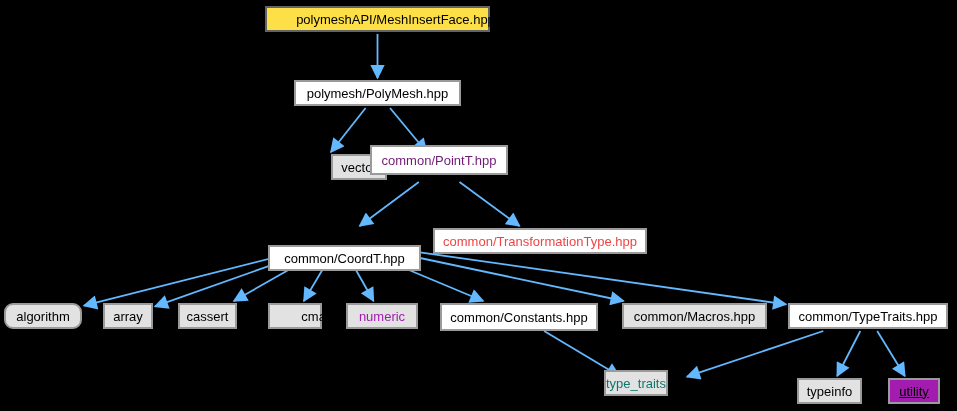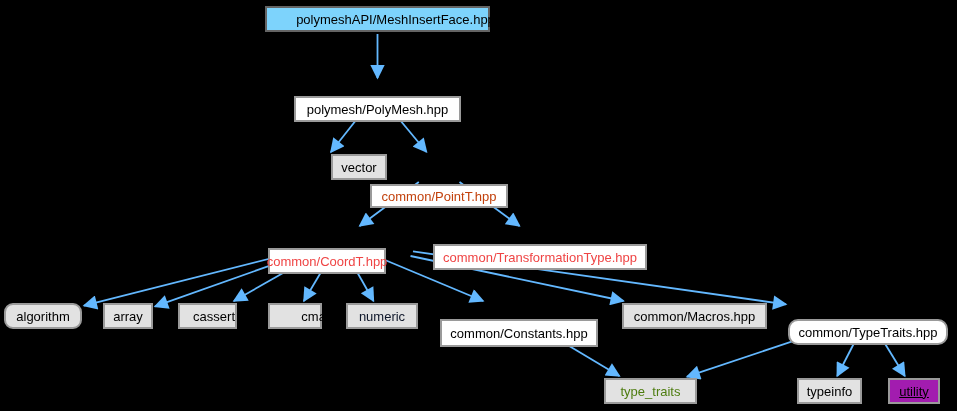--- a/index.html
+++ b/index.html
@@ -27,21 +27,21 @@
     box-sizing: border-box;
     display: flex;
     align-items: center;
     justify-content: center;
     white-space: nowrap;
     font-size: 13px;
     line-height: 1;
     border: 2px solid #9a9a9a;
     cursor: default;
   }
-  .node.linked { cursor: pointer; margin-top: 16px; }
+  .node.linked { cursor: pointer; }
 </style>
 </head>
 <body>
 
 <div id="stage">
   <svg id="edge-layer" viewBox="0 0 957 411" xmlns="http://www.w3.org/2000/svg">
       <defs>
         <marker id="arrow" viewBox="0 0 10 10" refX="9" refY="5" markerWidth="9" markerHeight="8" orient="auto">
           <path d="M0,0 L10,5 L0,10 z" fill="#63b8ff"></path>
         </marker>
@@ -58,63 +58,63 @@
       <line x1="348.0" y1="256.0" x2="373.5" y2="301.0" stroke="#63b8ff" stroke-width="1.8" marker-end="url(#arrow)"></line>
       <line x1="375.4" y1="256.0" x2="483.1" y2="301.0" stroke="#63b8ff" stroke-width="1.8" marker-end="url(#arrow)"></line>
       <line x1="410.5" y1="256.0" x2="623.5" y2="301.0" stroke="#63b8ff" stroke-width="1.8" marker-end="url(#arrow)"></line>
       <line x1="413.0" y1="251.4" x2="786.0" y2="304.4" stroke="#63b8ff" stroke-width="1.8" marker-end="url(#arrow)"></line>
       <line x1="544.1" y1="331.0" x2="619.4" y2="376.0" stroke="#63b8ff" stroke-width="1.8" marker-end="url(#arrow)"></line>
       <line x1="823.3" y1="331.0" x2="687.0" y2="376.7" stroke="#63b8ff" stroke-width="1.8" marker-end="url(#arrow)"></line>
       <line x1="860.3" y1="331.0" x2="837.2" y2="376.0" stroke="#63b8ff" stroke-width="1.8" marker-end="url(#arrow)"></line>
       <line x1="877.2" y1="331.0" x2="904.8" y2="376.0" stroke="#63b8ff" stroke-width="1.8" marker-end="url(#arrow)"></line>
     </svg>
 
-<div class="node root" style="left: 265px; top: 6px; width: 225px; height: 26px; background: #7dd3fc; border-color: rgb(100, 100, 100); color: rgb(0, 0, 0); padding-left: 36px;">
+<div class="node root" style="left: 265px; top: 6px; width: 225px; height: 26px; background: #fde047; border-color: rgb(100, 100, 100); color: rgb(0, 0, 0); padding-left: 36px;">
       <span>polymeshAPI/MeshInsertFace.hpp</span>
     </div>
     <div class="node linked" style="left: 294px; top: 80px; width: 167px; height: 26px; background: rgb(255, 255, 255); border-color: rgb(154, 154, 154); color: rgb(0, 0, 0);">
       <span>polymesh/PolyMesh.hpp</span>
     </div>
     <div class="node plain" style="left: 291px; top: 154px; width: 56px; height: 26px; background: rgb(226, 226, 226); border-color: rgb(154, 154, 154); color: rgb(0, 0, 0); margin-left: 40px;">
       <span>vector</span>
     </div>
-    <div class="node linked" style="left: 370px; top: 168px; width: 138px; height: 24px; background: rgb(255, 255, 255); border-color: rgb(154, 154, 154); color: #c2410c;">
+    <div class="node linked" style="left: 370px; top: 145px; width: 138px; height: 30px; background: rgb(255, 255, 255); border-color: rgb(154, 154, 154); color: #701a75;">
       <span>common/PointT.hpp</span>
     </div>
-    <div class="node linked" style="left: 268px; top: 232px; width: 118px; height: 26px; background: rgb(255, 255, 255); border-color: rgb(154, 154, 154); color: #ef4444;">
+    <div class="node linked" style="left: 268px; top: 245px; width: 153px; height: 26px; background: rgb(255, 255, 255); border-color: rgb(154, 154, 154); color: #000000;">
       <span>common/CoordT.hpp</span>
     </div>
     <div class="node linked" style="left: 433px; top: 228px; width: 214px; height: 26px; background: rgb(255, 255, 255); border-color: rgb(154, 154, 154); color: #ef4444;">
       <span>common/TransformationType.hpp</span>
     </div>
     <div class="node plain" style="left: 4px; top: 303px; width: 78px; height: 26px; background: rgb(226, 226, 226); border-color: rgb(154, 154, 154); color: rgb(0, 0, 0); border-radius: 9px;">
       <span>algorithm</span>
     </div>
     <div class="node plain" style="left: 103px; top: 303px; width: 50px; height: 26px; background: rgb(226, 226, 226); border-color: rgb(154, 154, 154); color: rgb(0, 0, 0);">
       <span>array</span>
     </div>
-    <div class="node plain" style="left: 178px; top: 303px; width: 59px; height: 26px; background: rgb(226, 226, 226); border-color: rgb(154, 154, 154); color: rgb(0, 0, 0); justify-content: flex-end;">
+    <div class="node plain" style="left: 178px; top: 303px; width: 59px; height: 26px; background: rgb(226, 226, 226); border-color: rgb(154, 154, 154); color: rgb(0, 0, 0);">
       <span>cassert</span>
     </div>
     <div class="node plain" style="left: 268px; top: 303px; width: 54px; height: 26px; background: rgb(226, 226, 226); border-color: rgb(154, 154, 154); color: rgb(0, 0, 0); padding-left: 48px;">
       <span>cmath</span>
     </div>
-    <div class="node plain" style="left: 346px; top: 303px; width: 72px; height: 26px; background: rgb(226, 226, 226); border-color: rgb(154, 154, 154); color: #0f172a;">
+    <div class="node plain" style="left: 346px; top: 303px; width: 72px; height: 26px; background: rgb(226, 226, 226); border-color: rgb(154, 154, 154); color: #a21caf;">
       <span>numeric</span>
     </div>
     <div class="node linked" style="left: 440px; top: 303px; width: 158px; height: 28px; background: rgb(255, 255, 255); border-color: rgb(154, 154, 154); color: rgb(0, 0, 0);">
       <span>common/Constants.hpp</span>
     </div>
     <div class="node plain" style="left: 622px; top: 303px; width: 145px; height: 26px; background: rgb(226, 226, 226); border-color: rgb(154, 154, 154); color: rgb(0, 0, 0);">
       <span>common/Macros.hpp</span>
     </div>
-    <div class="node linked" style="left: 788px; top: 303px; width: 160px; height: 26px; background: rgb(255, 255, 255); border-color: rgb(154, 154, 154); color: rgb(0, 0, 0); border-radius: 10px;">
+    <div class="node linked" style="left: 788px; top: 303px; width: 160px; height: 26px; background: rgb(255, 255, 255); border-color: rgb(154, 154, 154); color: rgb(0, 0, 0);">
       <span>common/TypeTraits.hpp</span>
     </div>
-    <div class="node plain" style="left: 604px; top: 378px; width: 93px; height: 26px; background: rgb(226, 226, 226); border-color: rgb(154, 154, 154); color: #4d7c0f;">
+    <div class="node plain" style="left: 604px; top: 370px; width: 64px; height: 26px; background: rgb(226, 226, 226); border-color: rgb(154, 154, 154); color: #0f766e;">
       <span>type_traits</span>
     </div>
     <div class="node plain" style="left: 797px; top: 378px; width: 65px; height: 26px; background: rgb(226, 226, 226); border-color: rgb(154, 154, 154); color: rgb(0, 0, 0);">
       <span>typeinfo</span>
     </div>
     <div class="node plain" style="left: 888px; top: 378px; width: 52px; height: 26px; background: #a21caf; border-color: rgb(154, 154, 154); color: rgb(0, 0, 0); text-decoration: underline;">
       <span>utility</span>
     </div>
   </div>
 

